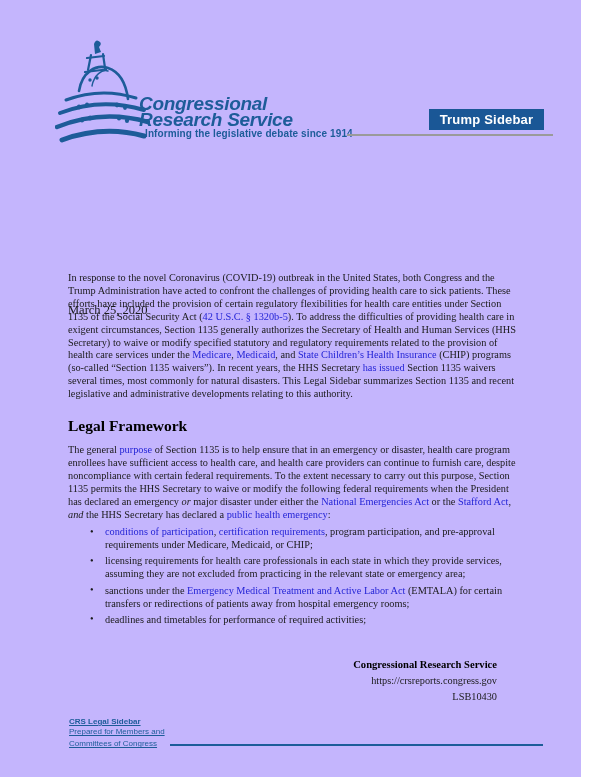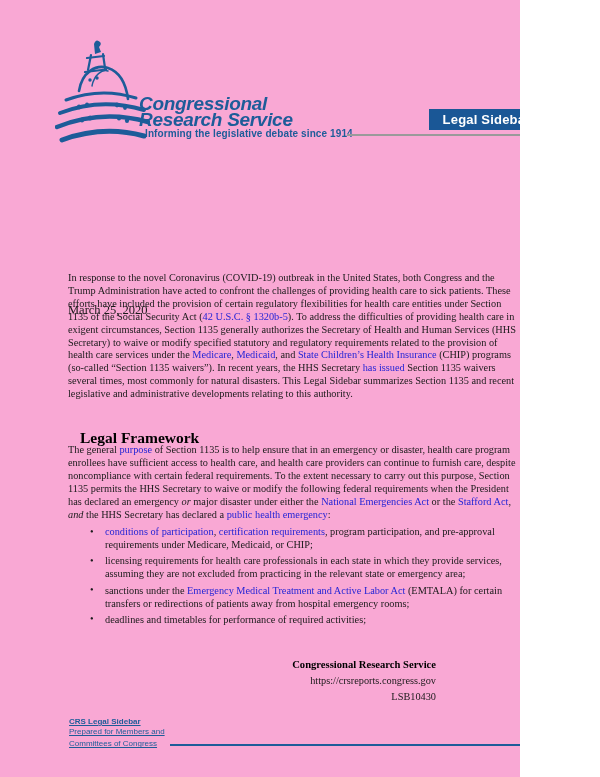--- a/index.html
+++ b/index.html
@@ -1,16 +1,16 @@
 <!DOCTYPE html>
 <html><head>
 <meta charset="utf-8">
 <style>
   html,body{margin:0;padding:0;background:#ffffff;}
-  .page{position:relative;width:520px;height:777px;background:#f9a8d4;overflow:hidden;
+  .page{position:relative;width:581px;height:777px;background:#c4b5fd;overflow:hidden;
         font-family:"Liberation Serif",serif;color:#1a1a1a;}
 
   
   .logo-wrap{position:absolute;left:55px;top:37px;width:95px;height:110px;}
   .brand{position:absolute;left:139px;top:96px;width:220px;
          font-family:"Liberation Sans",sans-serif;font-weight:bold;font-style:italic;
          font-size:19px;line-height:15.5px;color:var(--brand,#1d5c99);letter-spacing:-0.3px;}
   .tagline{position:absolute;left:145px;top:128px;width:230px;
            font-family:"Liberation Sans",sans-serif;font-weight:bold;
            font-size:10px;color:var(--brand,#1d5c99);letter-spacing:0.1px;}
@@ -75,27 +75,27 @@
         <ellipse cx="72" cy="83.5" rx="2.1" ry="2.5" fill="#1d5c99" stroke="none"></ellipse>
       </g>
     </svg>
   </div>
   <div class="brand">
     <div>Congressional</div>
     <div>Research Service</div>
   </div>
   <div class="tagline">Informing the legislative debate since 1914</div>
   <div class="header-rule"></div>
-  <div class="badge">Legal Sidebar</div>
+  <div class="badge">Trump Sidebar</div>
 
   <div class="doc-date">March 25, 2020</div>
 
   <p class="para para-intro" style="margin:0;"><span>In response to the novel Coronavirus (COVID-19) outbreak in the United States, both Congress and the Trump Administration have acted to confront the challenges of providing health care to sick patients. These efforts have included the provision of certain regulatory flexibilities for health care entities under Section 1135 of the Social Security Act (</span><a href="#" class="lnk">42 U.S.C. § 1320b-5</a><span>). To address the difficulties of providing health care in exigent circumstances, Section 1135 generally authorizes the Secretary of Health and Human Services (HHS Secretary) to waive or modify specified statutory and regulatory requirements related to the provision of health care services under the </span><a href="#" class="lnk">Medicare</a><span>, </span><a href="#" class="lnk">Medicaid</a><span>, and </span><a href="#" class="lnk">State Children’s Health Insurance</a><span> (CHIP) programs (so-called “Section 1135 waivers”). In recent years, the HHS Secretary </span><a href="#" class="lnk">has issued</a><span> Section 1135 waivers several times, most commonly for natural disasters. This Legal Sidebar summarizes Section 1135 and recent legislative and administrative developments relating to this authority.</span></p>
 
-  <h2 class="section-h" style="margin:12px;">Legal Framework</h2>
+  <h2 class="section-h" style="margin:0;">Legal Framework</h2>
 
   <p class="para para-framework" style="margin:0;"><span>The general </span><a href="#" class="lnk">purpose</a><span> of Section 1135 is to help ensure that in an emergency or disaster, health care program enrollees have sufficient access to health care, and health care providers can continue to furnish care, despite noncompliance with certain federal requirements. To the extent necessary to carry out this purpose, Section 1135 permits the HHS Secretary to waive or modify the following federal requirements when the President has declared an emergency </span><span class="it">or</span><span> major disaster under either the </span><a href="#" class="lnk">National Emergencies Act</a><span> or the </span><a href="#" class="lnk">Stafford Act</a><span>, </span><span class="it">and</span><span> the HHS Secretary has declared a </span><a href="#" class="lnk">public health emergency</a><span>:</span></p>
 
   <ul class="bullets">
     <li><span class="bullet-glyph">•</span><span><a href="#" class="lnk">conditions of participation</a><span>, </span><a href="#" class="lnk">certification requirements</a><span>, program participation, and pre-approval requirements under Medicare, Medicaid, or CHIP;</span></span></li>
     <li><span class="bullet-glyph">•</span><span><span>licensing requirements for health care professionals in each state in which they provide services, assuming they are not excluded from practicing in the relevant state or emergency area;</span></span></li>
     <li><span class="bullet-glyph">•</span><span><span>sanctions under the </span><a href="#" class="lnk">Emergency Medical Treatment and Active Labor Act</a><span> (EMTALA) for certain transfers or redirections of patients away from hospital emergency rooms;</span></span></li>
     <li><span class="bullet-glyph">•</span><span><span>deadlines and timetables for performance of required activities;</span></span></li>
   </ul>
 

